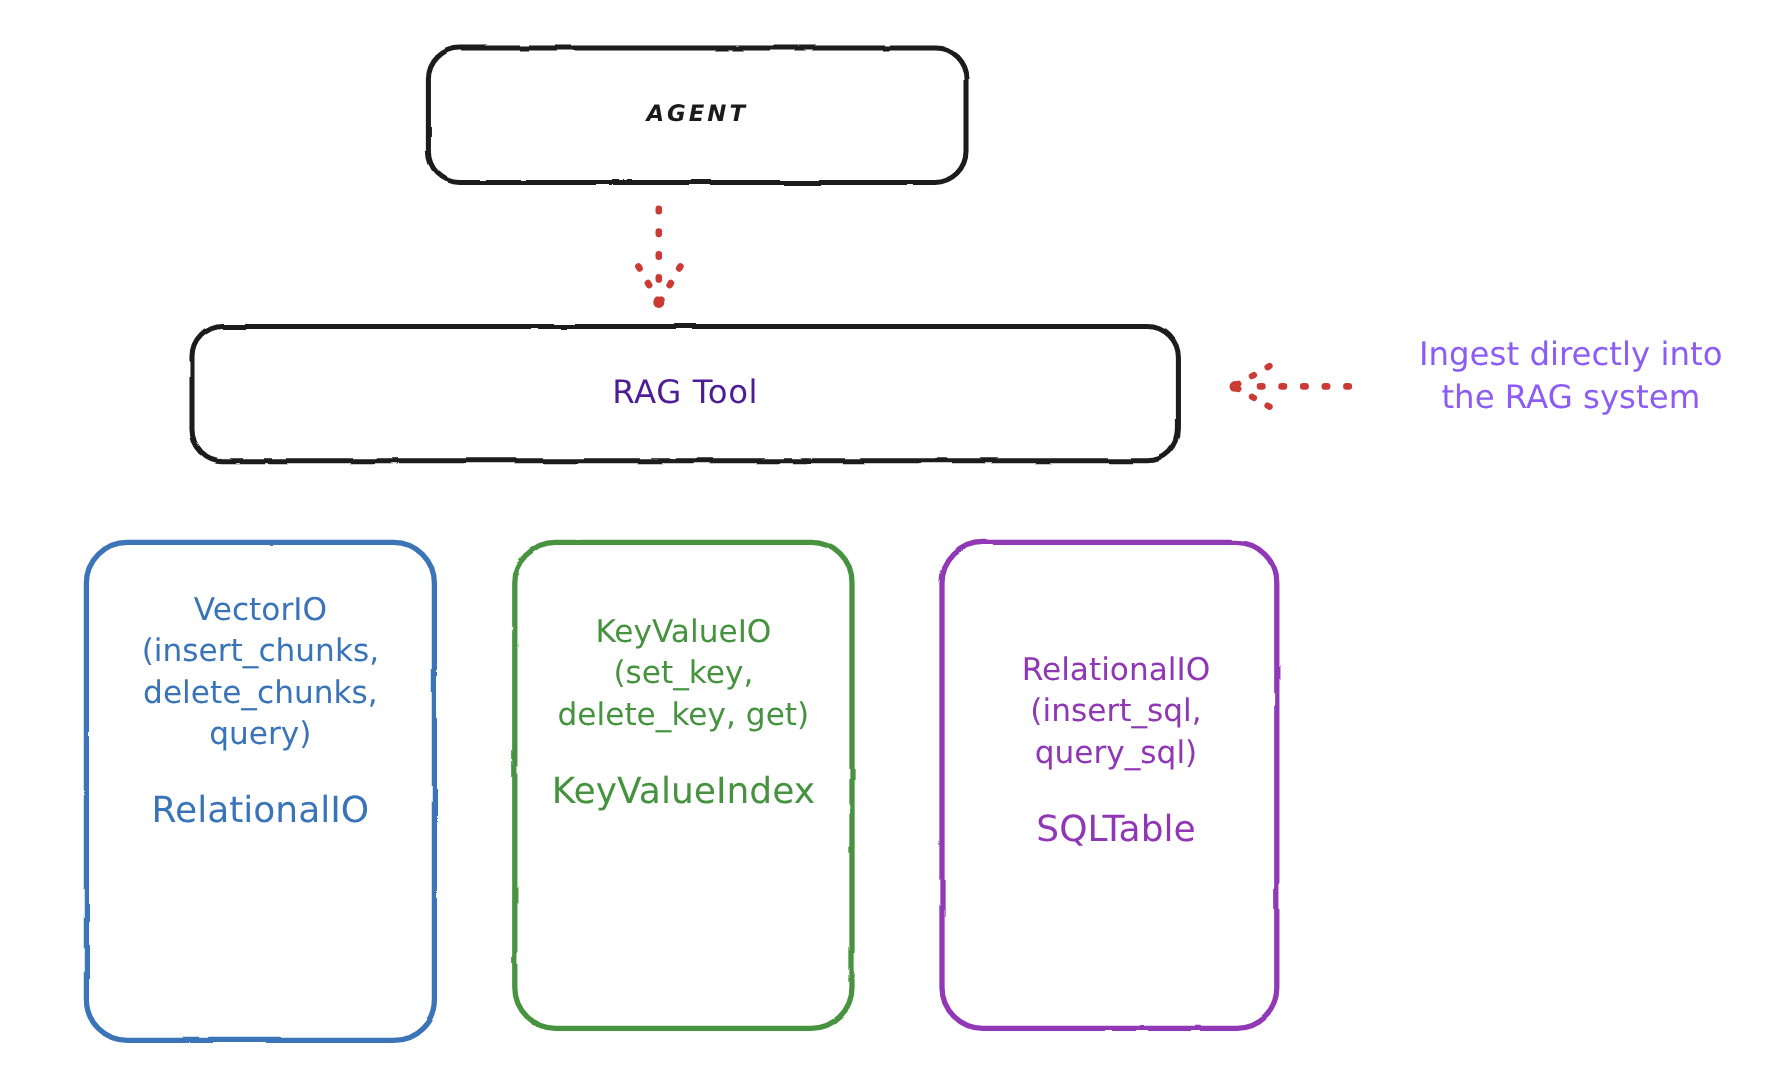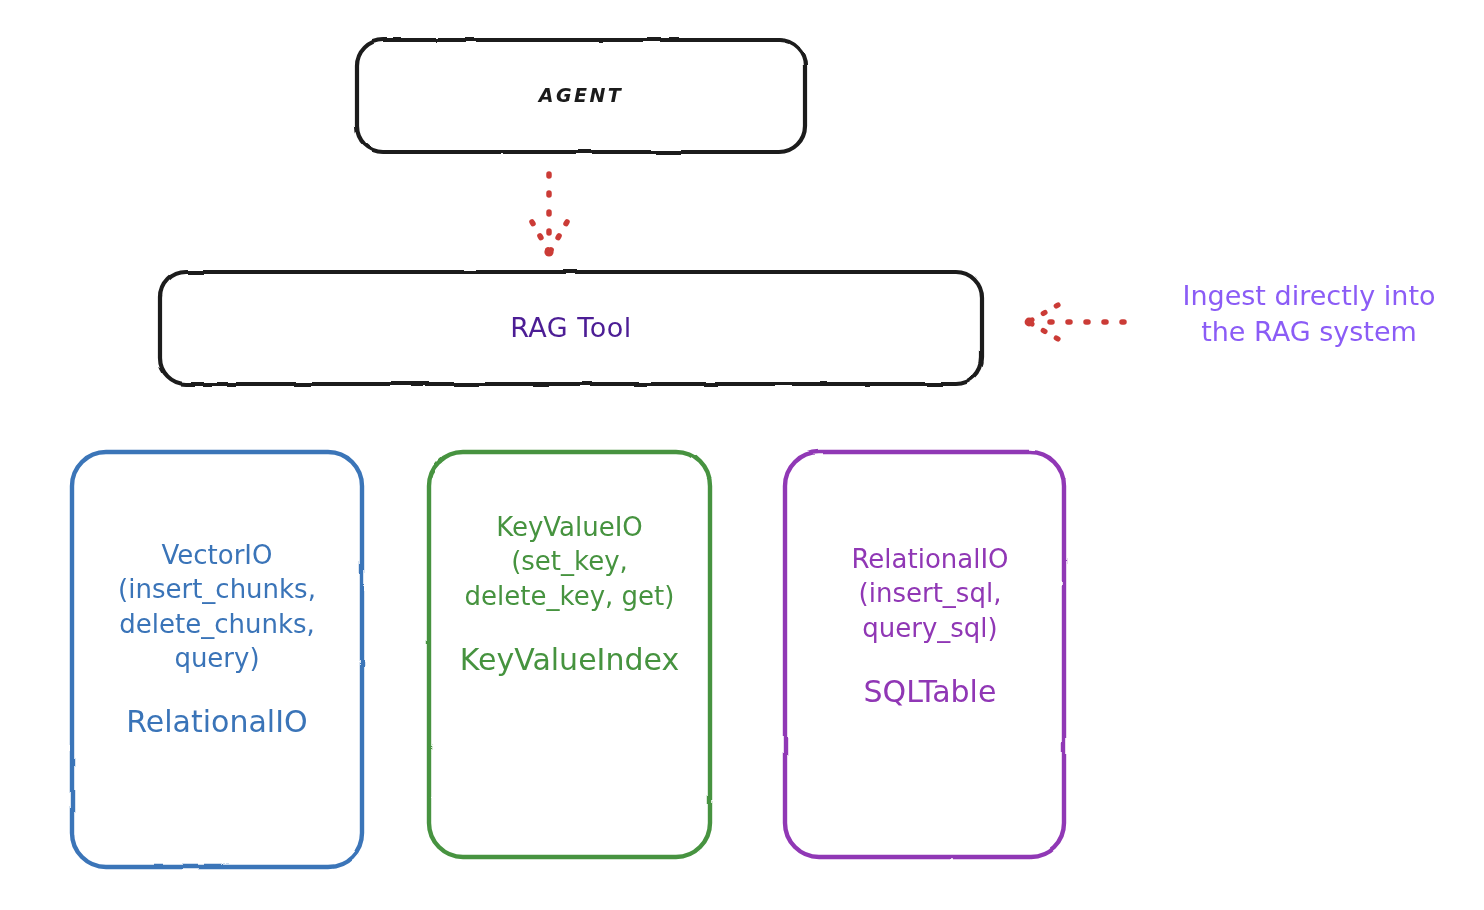--- a/index.html
+++ b/index.html
@@ -85,21 +85,21 @@
     top: 450px;
     width: 294px;
     height: 410px;
   }
 
   .leaf-inner {
     display: flex;
     flex-direction: column;
     align-items: center;
     justify-content: flex-start;
-    padding-top: 88px;
+    padding-top: 42px;
     width: 100%;
     height: 100%;
     box-sizing: border-box;
   }
   .leaf-api {
     font-size: 26px;
     line-height: 1.32;
     white-space: pre-line;
     font-weight: 500;
   }

